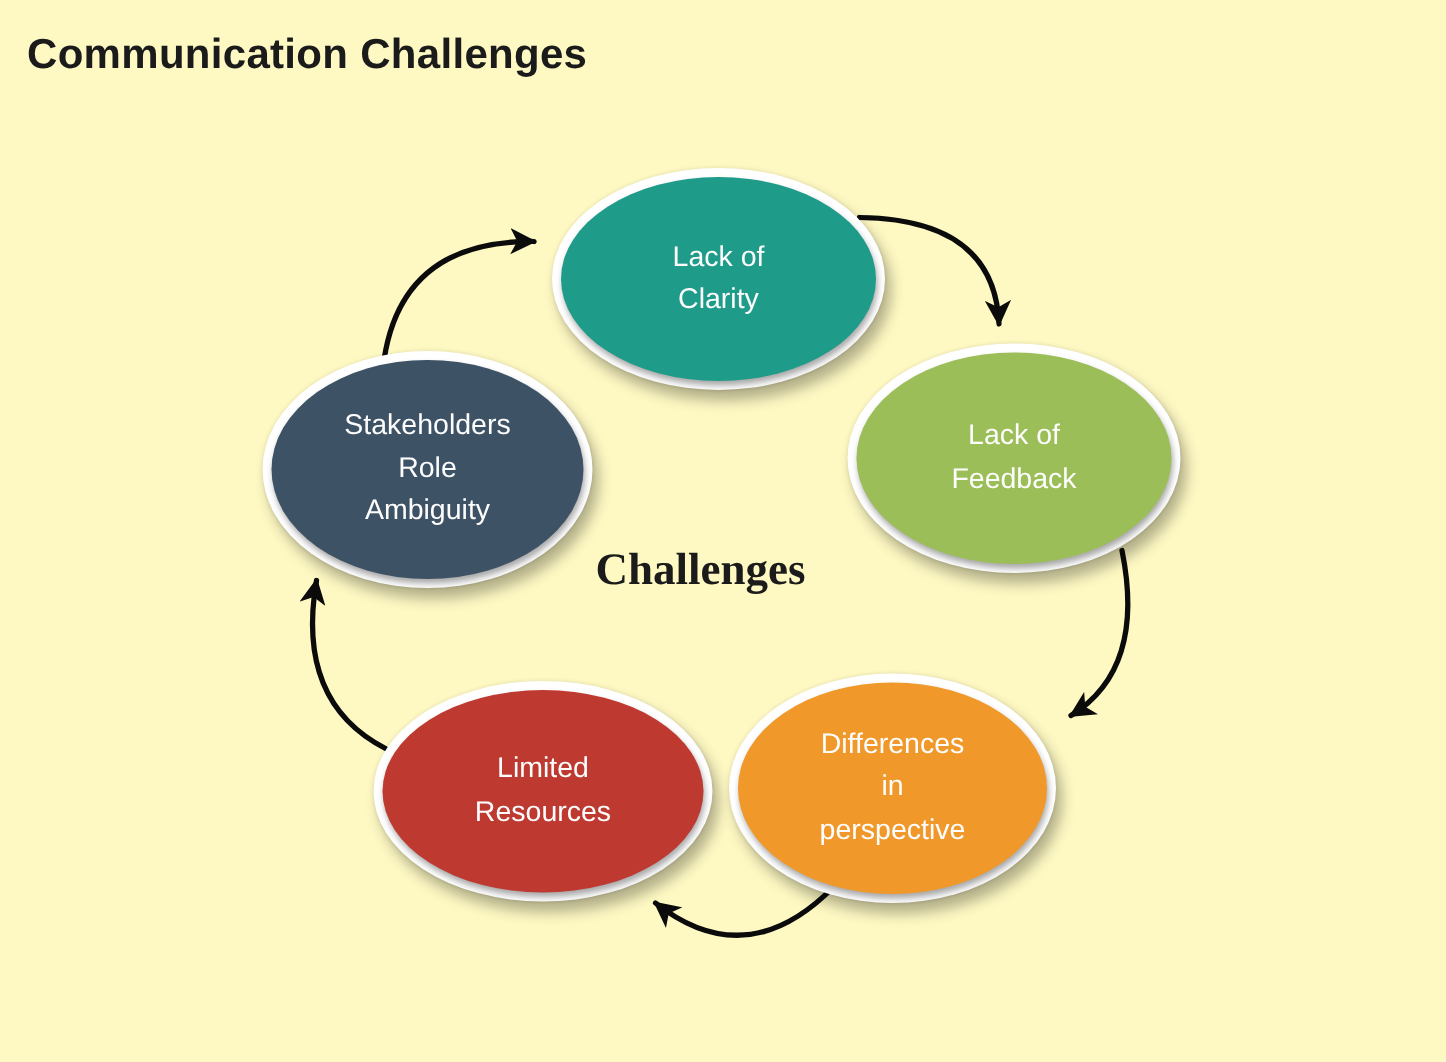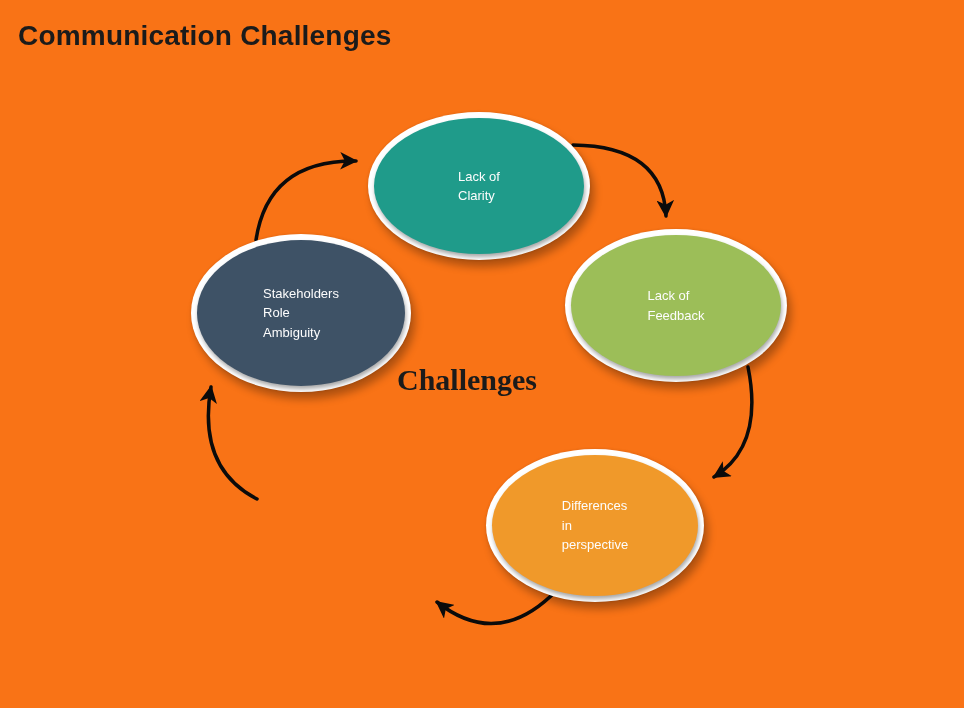--- a/index.html
+++ b/index.html
@@ -5,21 +5,21 @@
   html, body {
     margin: 0;
     padding: 0;
     background: #ffffff;
     font-family: "Liberation Sans", sans-serif;
   }
   .canvas {
     position: relative;
     width: 964px;
     height: 708px;
-    background: #f97316;
+    background: #fef9c3;
     overflow: hidden;
   }
   .slide-title {
     position: absolute;
     left: 18px;
     top: 20px;
     font-size: 28px;
     font-weight: bold;
     color: #1b1b1b;
     letter-spacing: 0.2px;
@@ -46,24 +46,24 @@
     left: 6px; right: 6px; top: 6px; bottom: 6px;
     border-radius: 50%;
     box-shadow: 1px 3px 4px rgba(0,0,0,0.35);
   }
   .node-label {
     position: absolute;
     left: 0; right: 0; top: 0; bottom: 0;
     display: flex;
     align-items: center;
     justify-content: center;
-    text-align: left;
+    text-align: center;
     white-space: pre-line;
     color: #fdfdfd;
-    font-size: 13px;
+    font-size: 19px;
     line-height: 1.5;
   }
   .arrows {
     position: absolute;
     left: 0; top: 0;
     pointer-events: none;
   }
   .arrow-path {
     fill: none;
     stroke: #0b0b0b;
@@ -103,22 +103,27 @@
 Feedback</div>
   </div>
 
   <div class="node" style="left:486px; top:449px; width:218px; height:153px;">
     <div class="node-fill" style="background-color: rgb(240, 153, 42);"></div>
     <div class="node-label">Differences
 in
 perspective</div>
   </div>
 
+  <div class="node" style="left:249px; top:454px; width:226px; height:147px;">
+    <div class="node-fill" style="background-color: rgb(190, 58, 48);"></div>
+    <div class="node-label">Limited
+Resources</div>
+  </div>
 
-  <div class="node" style="left:191px; top:234px; width:220px; height:158px;">
+  <div class="node" style="left:175px; top:234px; width:220px; height:158px;">
     <div class="node-fill" style="background-color: rgb(62, 82, 102);"></div>
     <div class="node-label">Stakeholders
 Role
 Ambiguity</div>
   </div>
 
   <div class="center-label">Challenges</div>
 
 </div>
 

